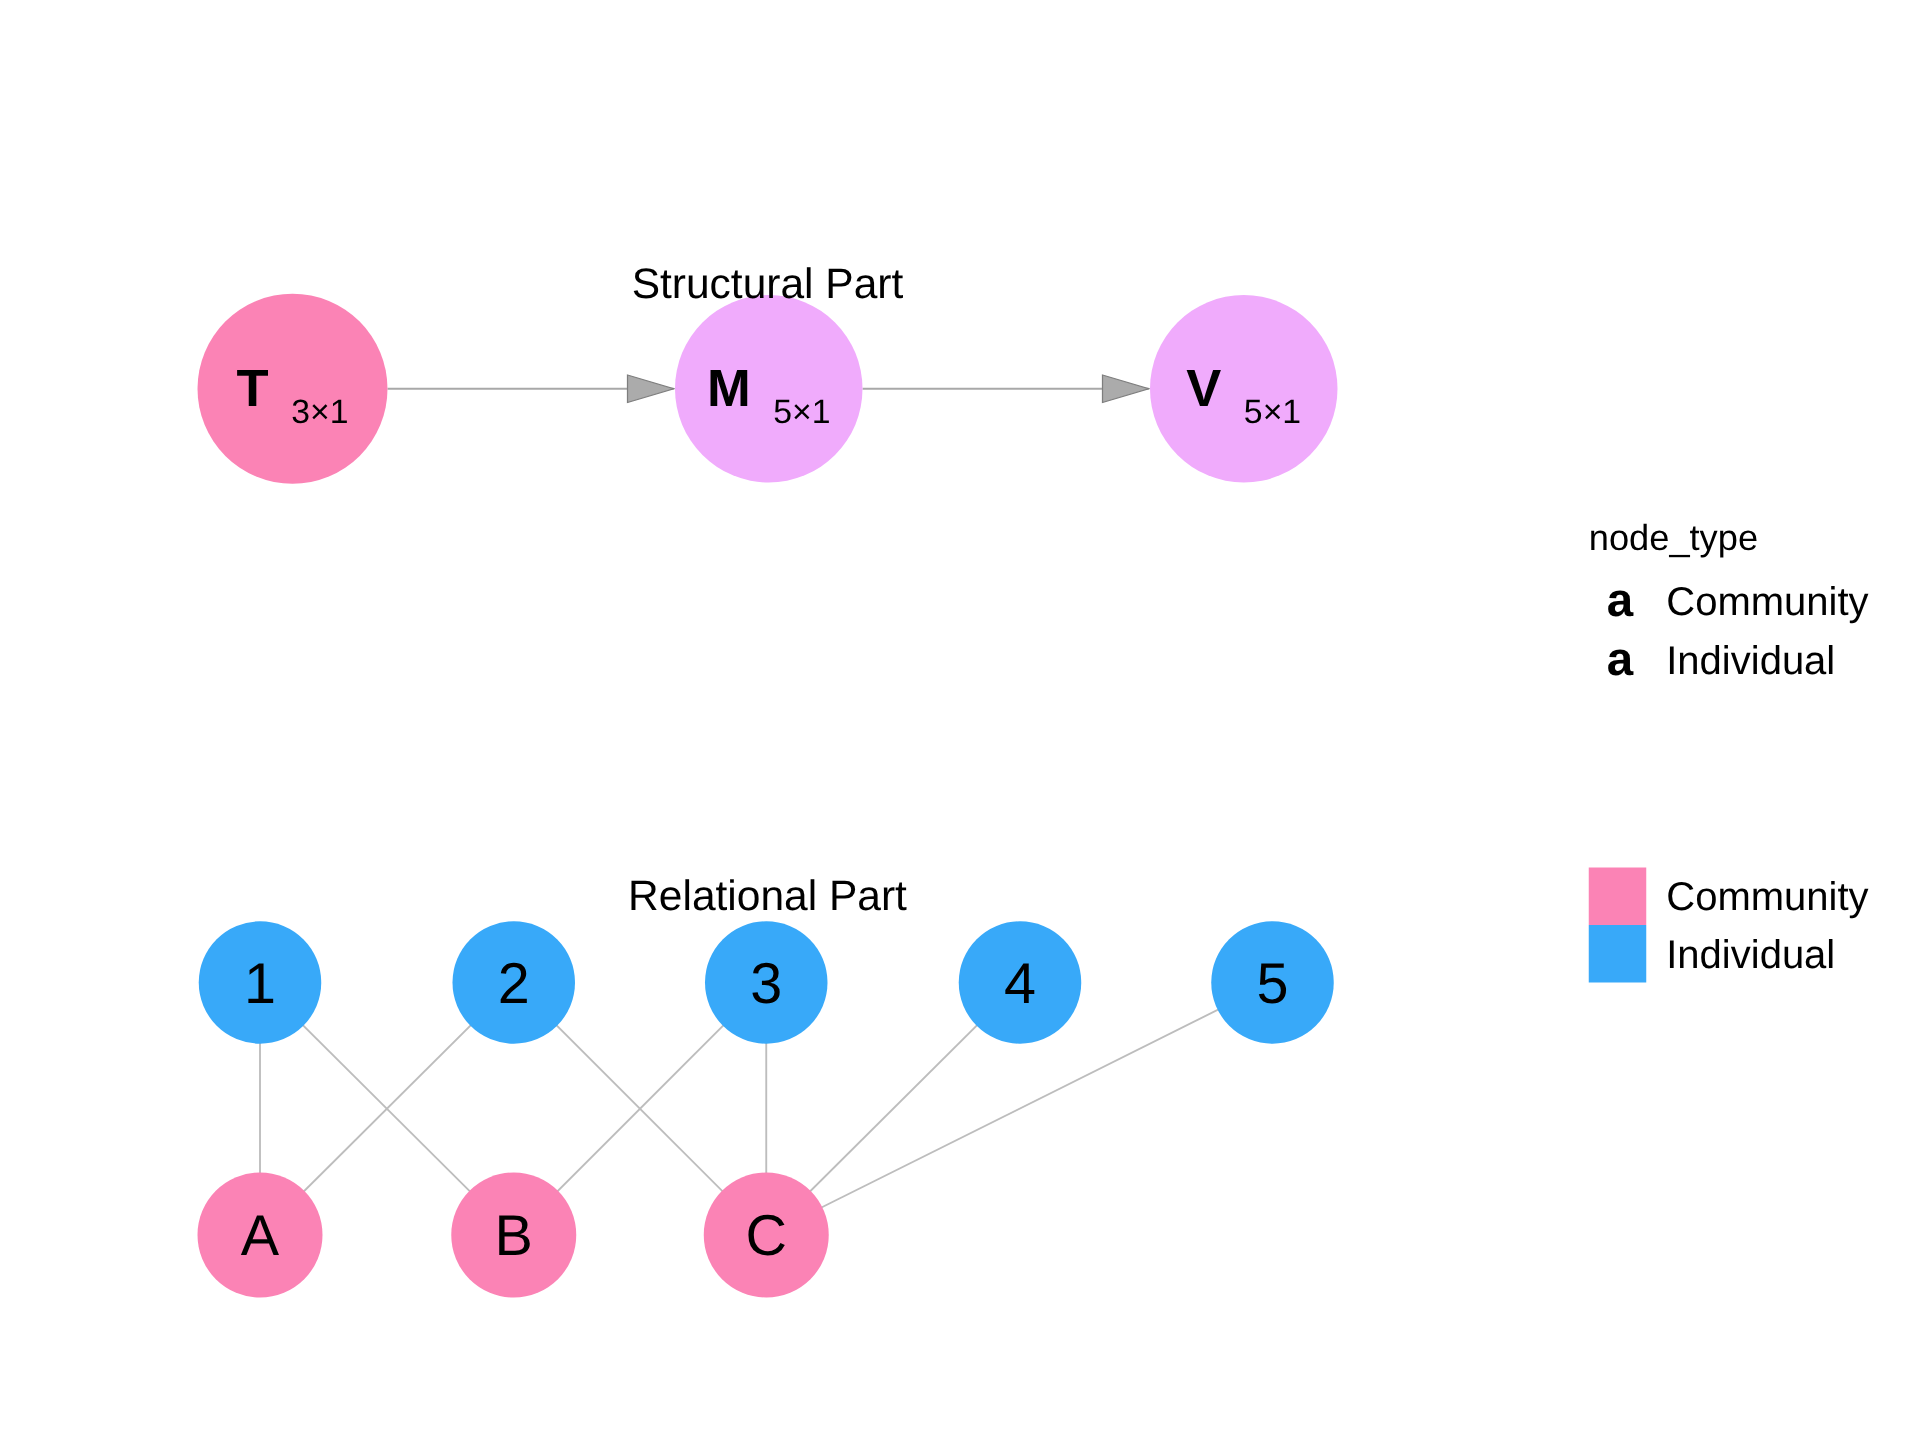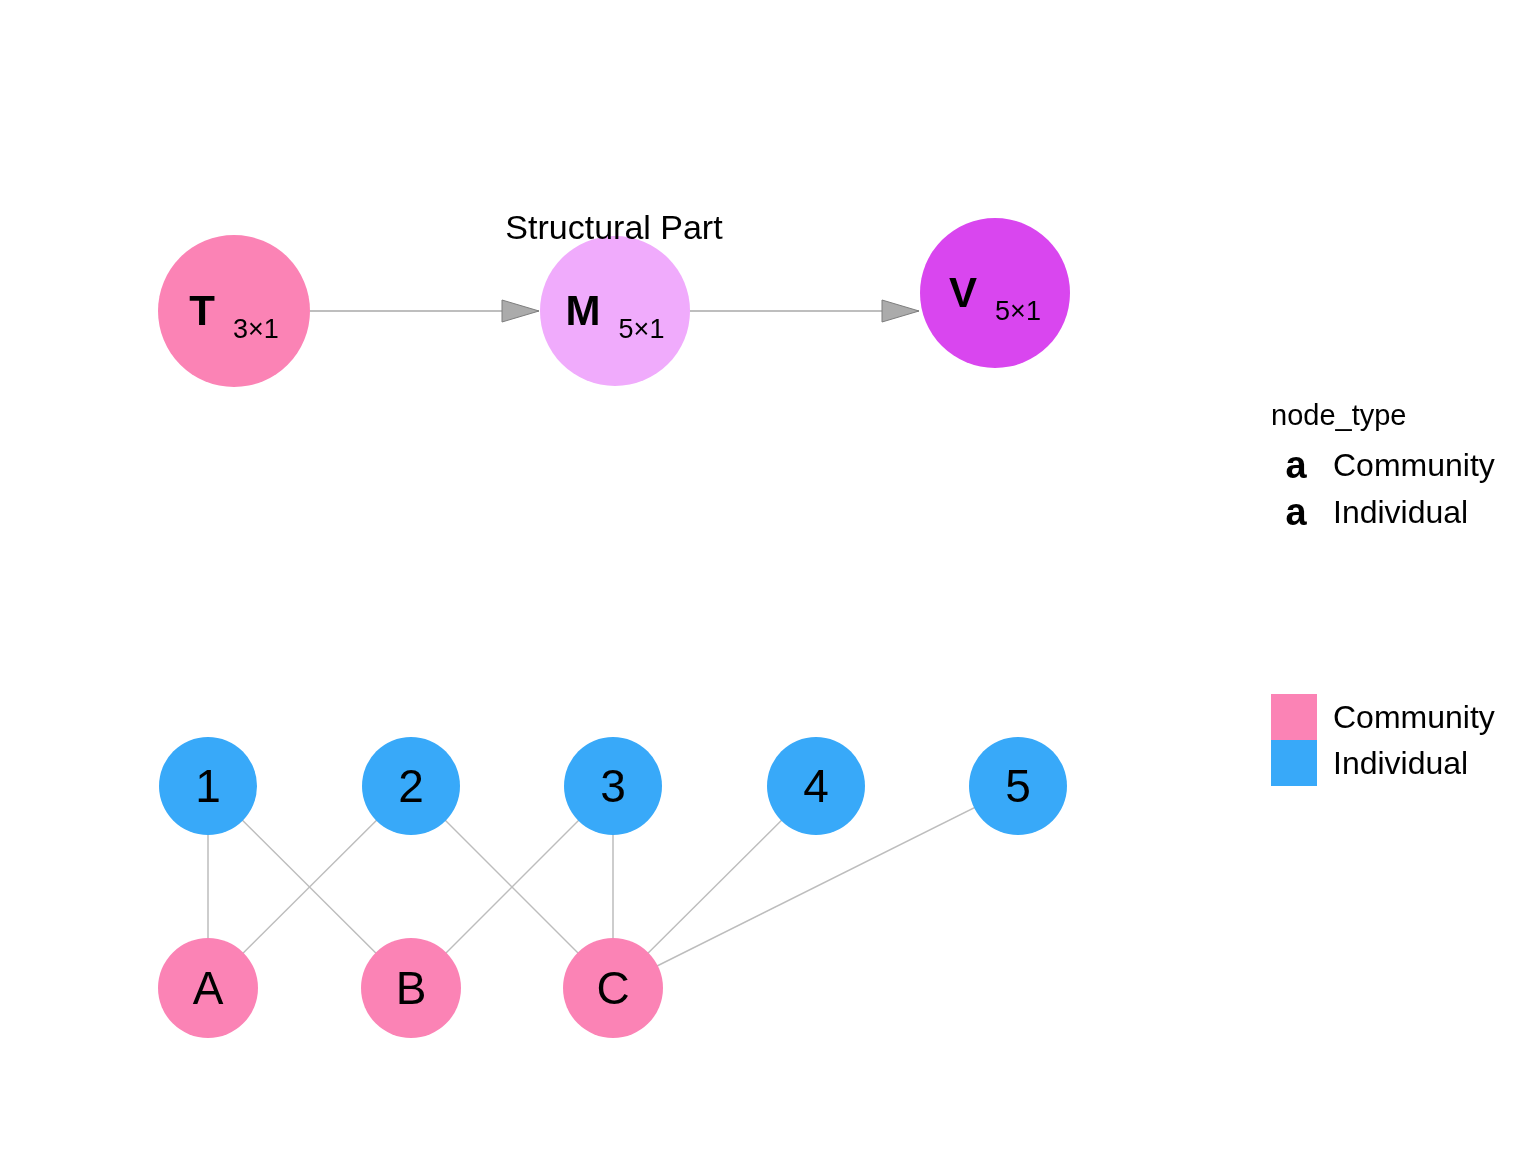--- a/index.html
+++ b/index.html
@@ -14,21 +14,21 @@
   }
   .section-title{
     position:absolute;transform:translateX(-50%);font-size:34px;
     white-space:nowrap;z-index:3;margin-top:32px;
   }
   .sym{font-weight:bold;font-size:42px;}
   .subscr{font-size:27px;position:relative;top:13px;margin-left:18px;}
   .rlabel{font-size:46px;}
   .legend{position:absolute;z-index:3;}
   .legend-title{font-size:29px;line-height:34px;}
-  #legend-node-type .legend-title{margin-bottom:10px;}
+  #legend-node-type .legend-title{margin-bottom:10px;margin-top:16px;}
   #legend-entity-type .legend-title{margin-bottom:11px;}
   .lt-row{display:flex;align-items:center;height:47px;}
   .lt-glyph{width:50px;text-align:center;font-weight:bold;font-size:38px;}
   .lt-label{margin-left:12px;font-size:32px;white-space:nowrap;}
   .et-row{display:flex;align-items:center;height:46px;}
   .et-swatch{width:46px;height:46px;flex:0 0 46px;}
   .et-label{margin-left:16px;font-size:32px;white-space:nowrap;}
 </style>
 </head>
 <body>
@@ -45,29 +45,30 @@
       <line x1="816" y1="786" x2="613" y2="988" stroke="#BDBDBD" stroke-width="1.5"></line>
       <line x1="1018" y1="786" x2="613" y2="988" stroke="#BDBDBD" stroke-width="1.5"></line>
       <line x1="310" y1="311" x2="539" y2="311" stroke="#A8A8A8" stroke-width="1.5"></line>
       <polygon points="502,300 539,311 502,322" fill="#ABABAB" stroke="#7E7E7E" stroke-width="1"></polygon>
       <line x1="690" y1="311" x2="919" y2="311" stroke="#A8A8A8" stroke-width="1.5"></line>
       <polygon points="882,300 919,311 882,322" fill="#ABABAB" stroke="#7E7E7E" stroke-width="1"></polygon>
     </svg>
 
   <div class="section-title" style="left:614px;top:176px">Structural Part</div>
 
+  <div class="section-title" style="left:614px;top:666px">Relational Part</div>
 
   <div id="node-layer">
       <div class="node" style="left: 158px; top: 235px; height: 152px; width: 152px; background: rgb(251, 131, 181);">
         <span><span class="sym">T</span><span class="subscr">3×1</span></span>
       </div>
       <div class="node" style="left: 540px; top: 236px; height: 150px; width: 150px; background: #f0abfc;">
         <span><span class="sym">M</span><span class="subscr">5×1</span></span>
       </div>
-      <div class="node" style="left: 920px; top: 218px; height: 150px; width: 150px; background: #d946ef;">
+      <div class="node" style="left: 920px; top: 236px; height: 150px; width: 150px; background: #f0abfc;">
         <span><span class="sym">V</span><span class="subscr">5×1</span></span>
       </div>
       <div class="node" style="left: 159px; top: 737px; height: 98px; width: 98px; background: rgb(56, 169, 249);">
         <span class="rlabel">1</span>
       </div>
       <div class="node" style="left: 362px; top: 737px; height: 98px; width: 98px; background: rgb(56, 169, 249);">
         <span class="rlabel">2</span>
       </div>
       <div class="node" style="left: 564px; top: 737px; height: 98px; width: 98px; background: rgb(56, 169, 249);">
         <span class="rlabel">3</span>

